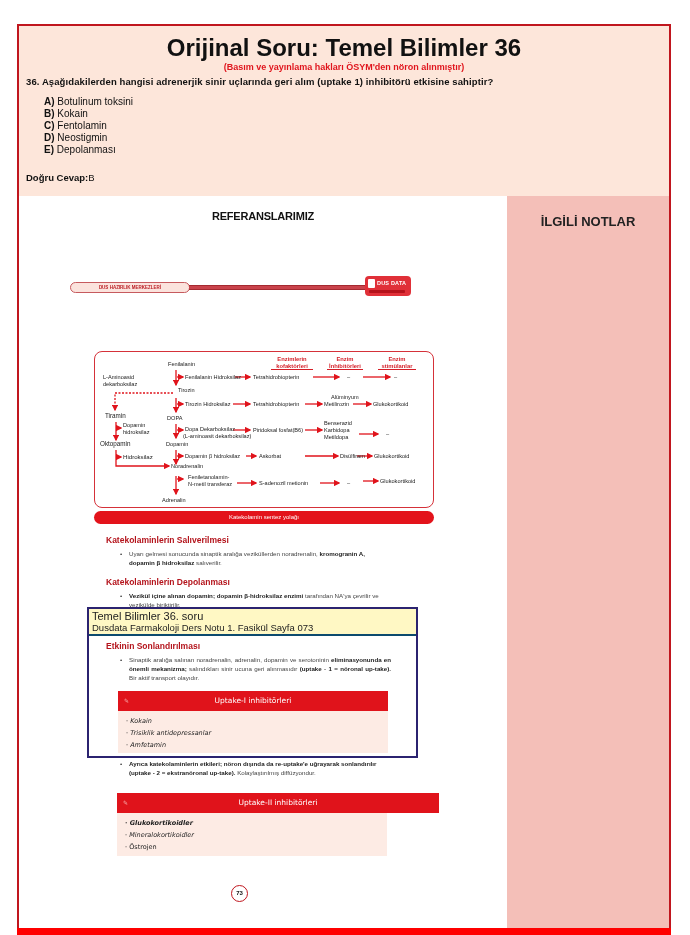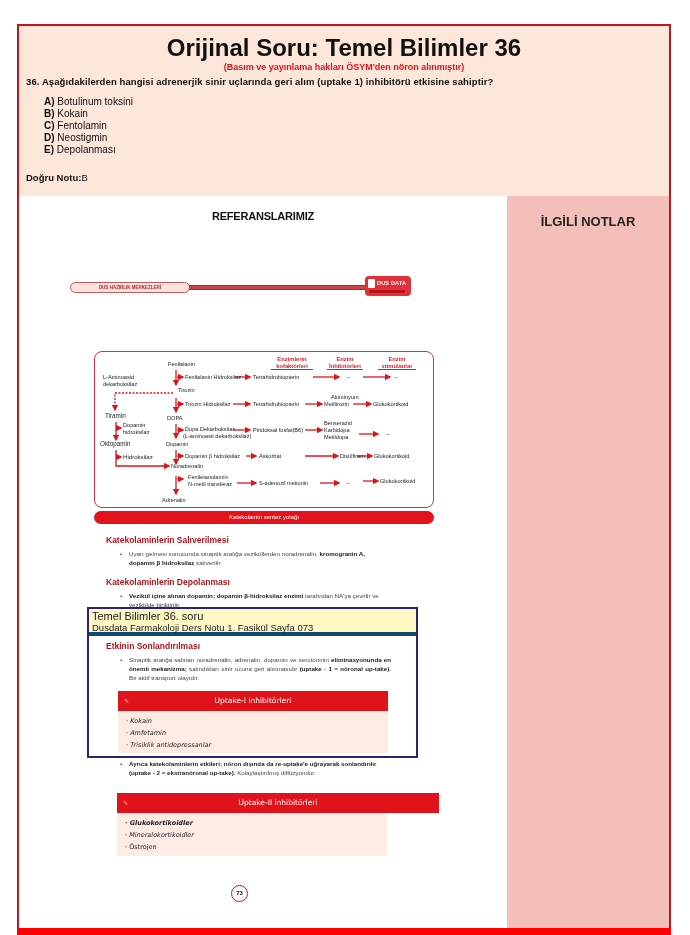--- a/index.html
+++ b/index.html
@@ -39,21 +39,21 @@
   .diagram svg { position: absolute; left: 0; top: 0; }
   .caption-bar { position: absolute; left: 94px; top: 511px; width: 340px; height: 13px; background: #e3131b; border-radius: 7px; color: #fff; font-size: 6px; text-align: center; line-height: 13px; }
 
   .sec-h { position: absolute; font-size: 8.5px; font-weight: bold; color: #b4141c; }
   .bullet { position: absolute; font-size: 6.2px; color: #444; line-height: 9px; }
   .bullet b { color: #222; }
   .bullet::before { content: "•"; position: absolute; left: -9px; top: 0; color: #333; }
 
   
   .overlay { position: absolute; left: 87px; top: 607px; width: 331px; height: 151px; border: 2px solid #2b2370; background: #fff; }
-  .overlay-head { position: absolute; left: 0; top: 0; width: 327px; height: 27px; background: #fff8c4; border-bottom: 4px solid #0c4a6e; }
+  .overlay-head { position: absolute; left: 0; top: 0; width: 327px; height: 27px; background: #fff8c4; border-bottom: 2px solid #0c4a6e; }
   .overlay-l1 { position: absolute; left: 3px; top: 1px; font-size: 11px; color: #222; }
   .overlay-l2 { position: absolute; left: 3px; top: 13px; font-size: 9.5px; color: #222; }
 
   .box-red { position: absolute; height: 20px; background: #e0131b; color: #fff; font-size: 7.5px; text-align: center; line-height: 20px; font-family: "DejaVu Sans", sans-serif; }
   .box-red .ico { position: absolute; left: 6px; top: 0; font-size: 6px; color: #f5a2a2; }
   .box-list { position: absolute; background: #fdebe4; padding: 4px 0 0 8px; font-size: 6.5px; line-height: 12px; color: #222; font-family: "DejaVu Sans", sans-serif; font-style: italic; }
   .box-list .li::before { content: "·  "; font-style: normal; }
 
   .page-num { position: absolute; left: 231px; top: 885px; width: 17px; height: 17px; border: 1.5px solid #c0161e; border-radius: 50%; font-size: 6px; font-weight: bold; text-align: center; line-height: 14px; }
 </style>
@@ -66,21 +66,21 @@
   <div class="q-title">Orijinal Soru: Temel Bilimler 36</div>
   <div class="q-note">(Basım ve yayınlama hakları ÖSYM'den nöron alınmıştır)</div>
   <div class="q-text">36. Aşağıdakilerden hangisi adrenerjik sinir uçlarında geri alım (uptake 1) inhibitörü etkisine sahiptir?</div>
   <div class="options">
     <div class="opt"><b>A)</b> <span>Botulinum toksini</span></div>
     <div class="opt"><b>B)</b> <span>Kokain</span></div>
     <div class="opt"><b>C)</b> <span>Fentolamin</span></div>
     <div class="opt"><b>D)</b> <span>Neostigmin</span></div>
     <div class="opt"><b>E)</b> <span>Depolanması</span></div>
   </div>
-  <div class="answer"><b>Doğru Notu:</b><span>B</span></div>
+  <div class="answer"><b>Doğru Cevap:</b><span>B</span></div>
 </div>
 
 <div class="ref-area">
   <div class="ref-title">REFERANSLARIMIZ</div>
 </div>
 
 <div class="notes-panel">
   <div class="notes-title">İLGİLİ NOTLAR</div>
 </div>
 
@@ -198,22 +198,22 @@
 <div class="overlay">
   <div class="overlay-head">
     <div class="overlay-l1">Temel Bilimler 36. soru</div>
     <div class="overlay-l2">Dusdata Farmakoloji Ders Notu 1. Fasikül Sayfa 073</div>
   </div>
   <div class="sec-h" style="left:17px;top:32px;">Etkinin Sonlandırılması</div>
   <div class="bullet" style="left:40px;top:46px;width:262px;text-align:justify;"><span>Sinaptik aralığa salınan noradrenalin, adrenalin, dopamin ve serotoninin </span><b>eliminasyonunda en önemli mekanizma;</b><span> salındıkları sinir ucuna geri alınmasıdır </span><b>(uptake - 1 = nöronal up-take).</b><span> Bir aktif transport olayıdır.</span></div>
   <div class="box-red" style="left:29px;top:82px;width:270px;"><span class="ico">✎</span><span>Uptake-I inhibitörleri</span></div>
   <div class="box-list" style="left:29px;top:102px;width:270px;height:42px;">
     <div class="li">Kokain</div>
+    <div class="li">Trisiklik antidepressanlar</div>
     <div class="li">Amfetamin</div>
-    <div class="li">Trisiklik antidepressanlar</div>
   </div>
 </div>
 
 <div class="bullet" style="left:129px;top:759px;width:258px;"><b>Ayrıca katekolaminlerin etkileri; nöron dışında da re-uptake'e uğrayarak sonlandırılır (uptake - 2 = ekstranöronal up-take).</b><span> Kolaylaştırılmış diffüzyondur.</span></div>
 
 <div class="box-red" style="left:117px;top:793px;width:322px;"><span class="ico">✎</span><span>Uptake-II inhibitörleri</span></div>
 <div class="box-list" style="left:117px;top:813px;width:270px;height:43px;">
   <div class="li" style="font-weight:bold;">Glukokortikoidler</div>
   <div class="li">Mineralokortikoidler</div>
   <div class="li" style="font-style:normal;">Östrojen</div>

